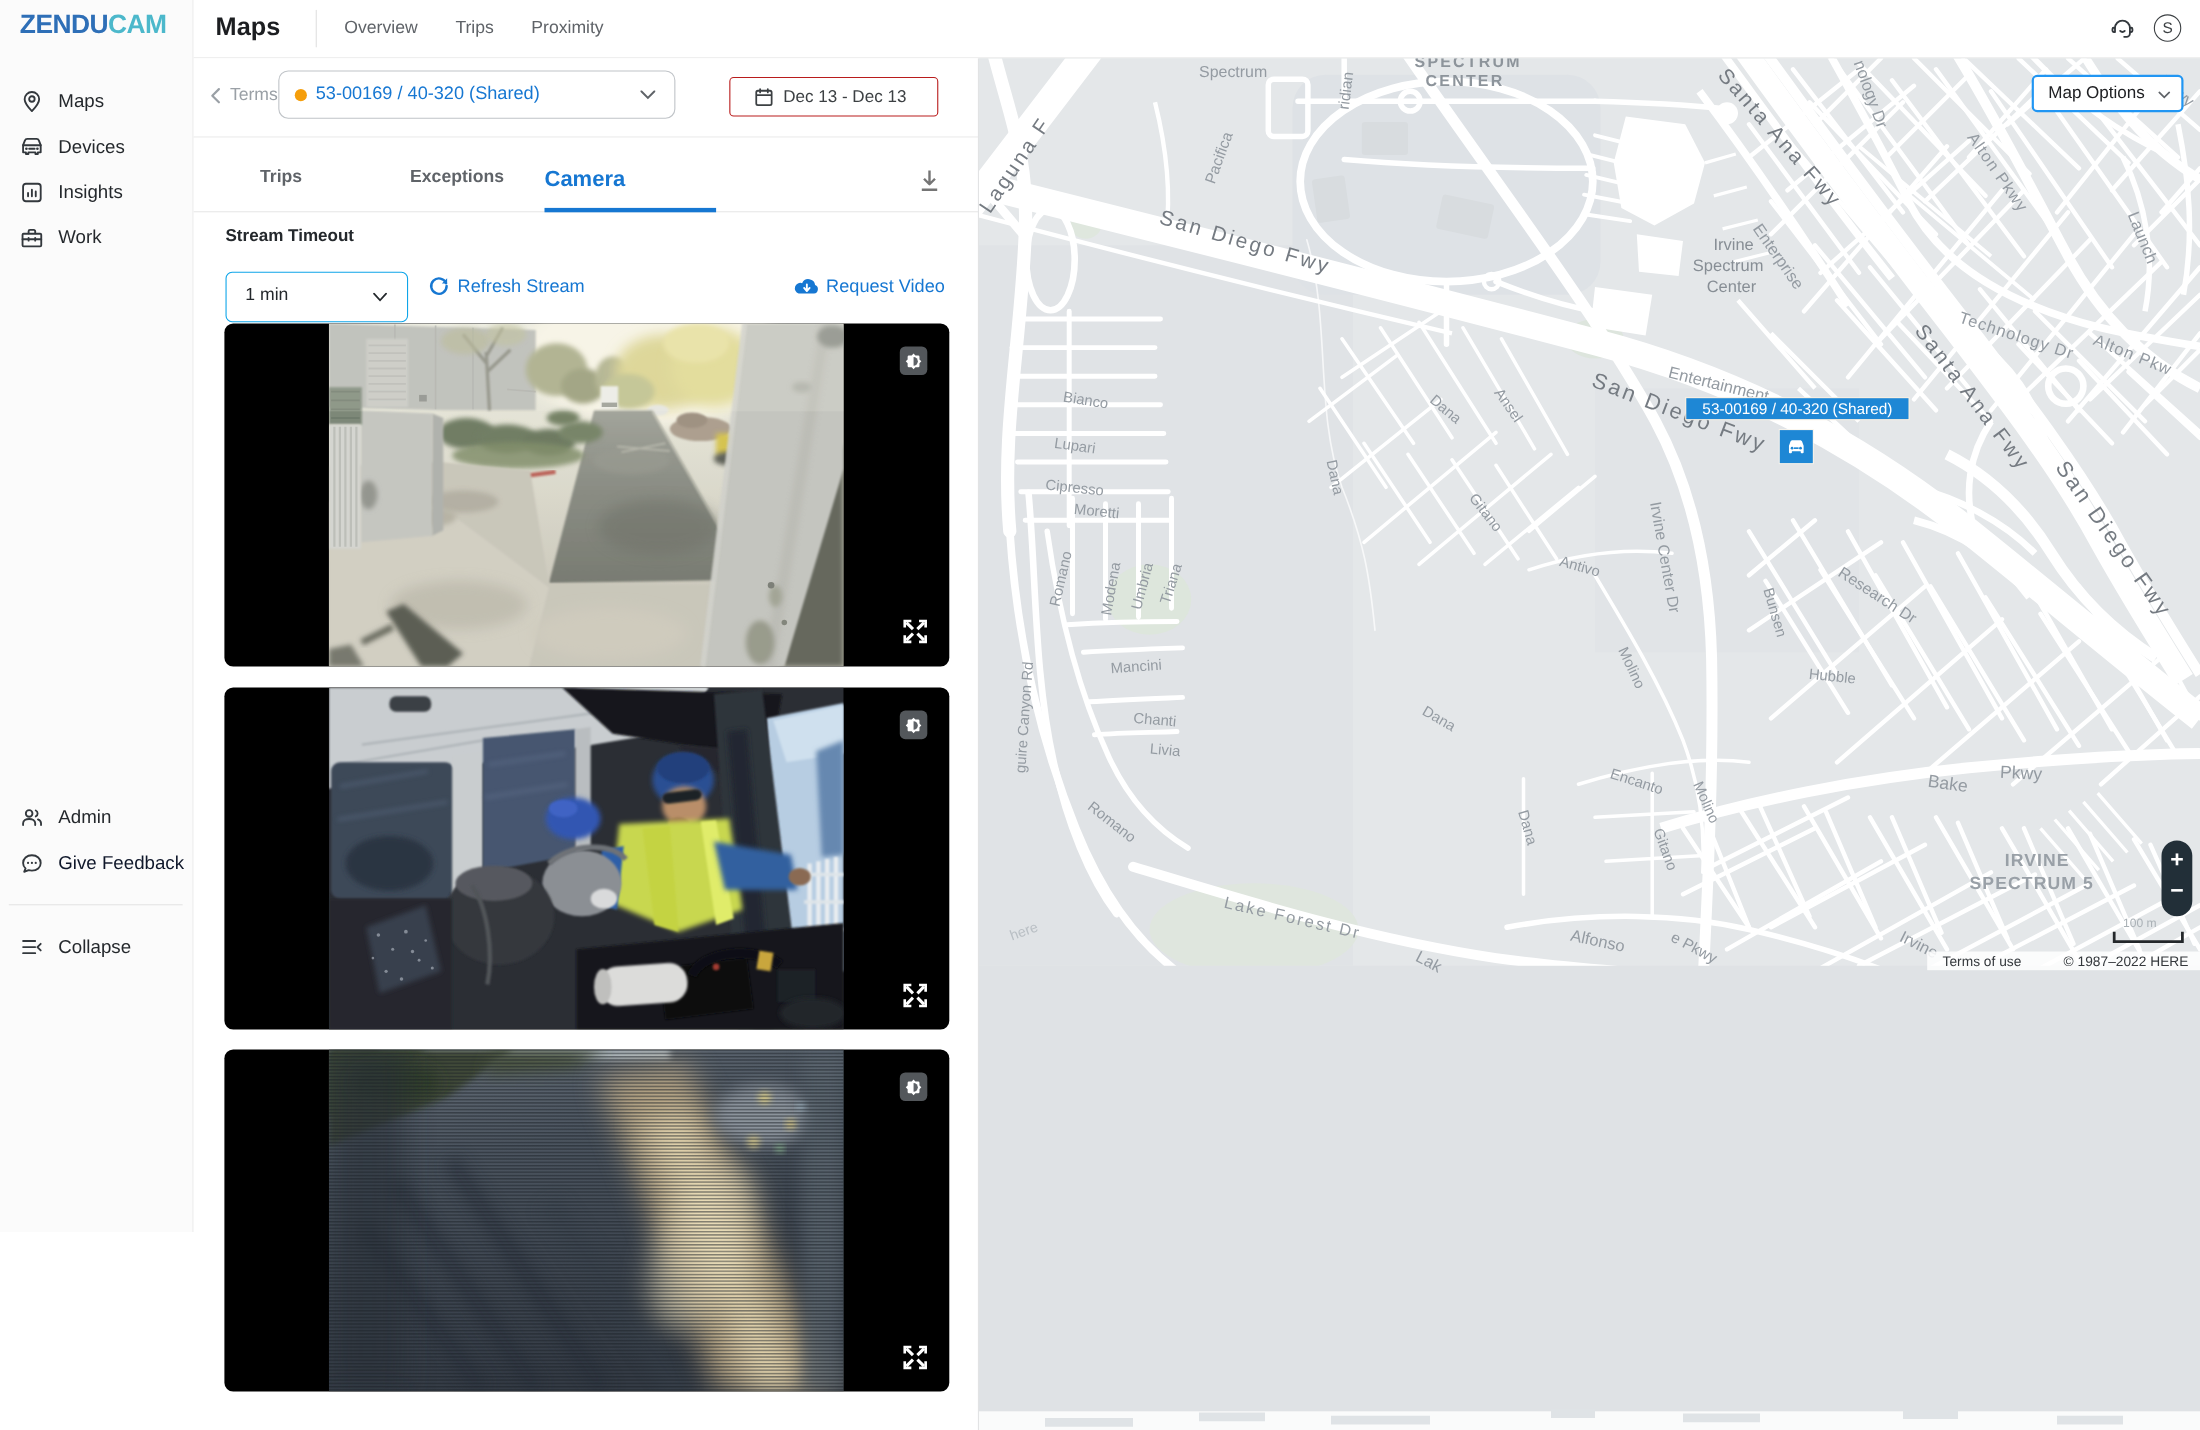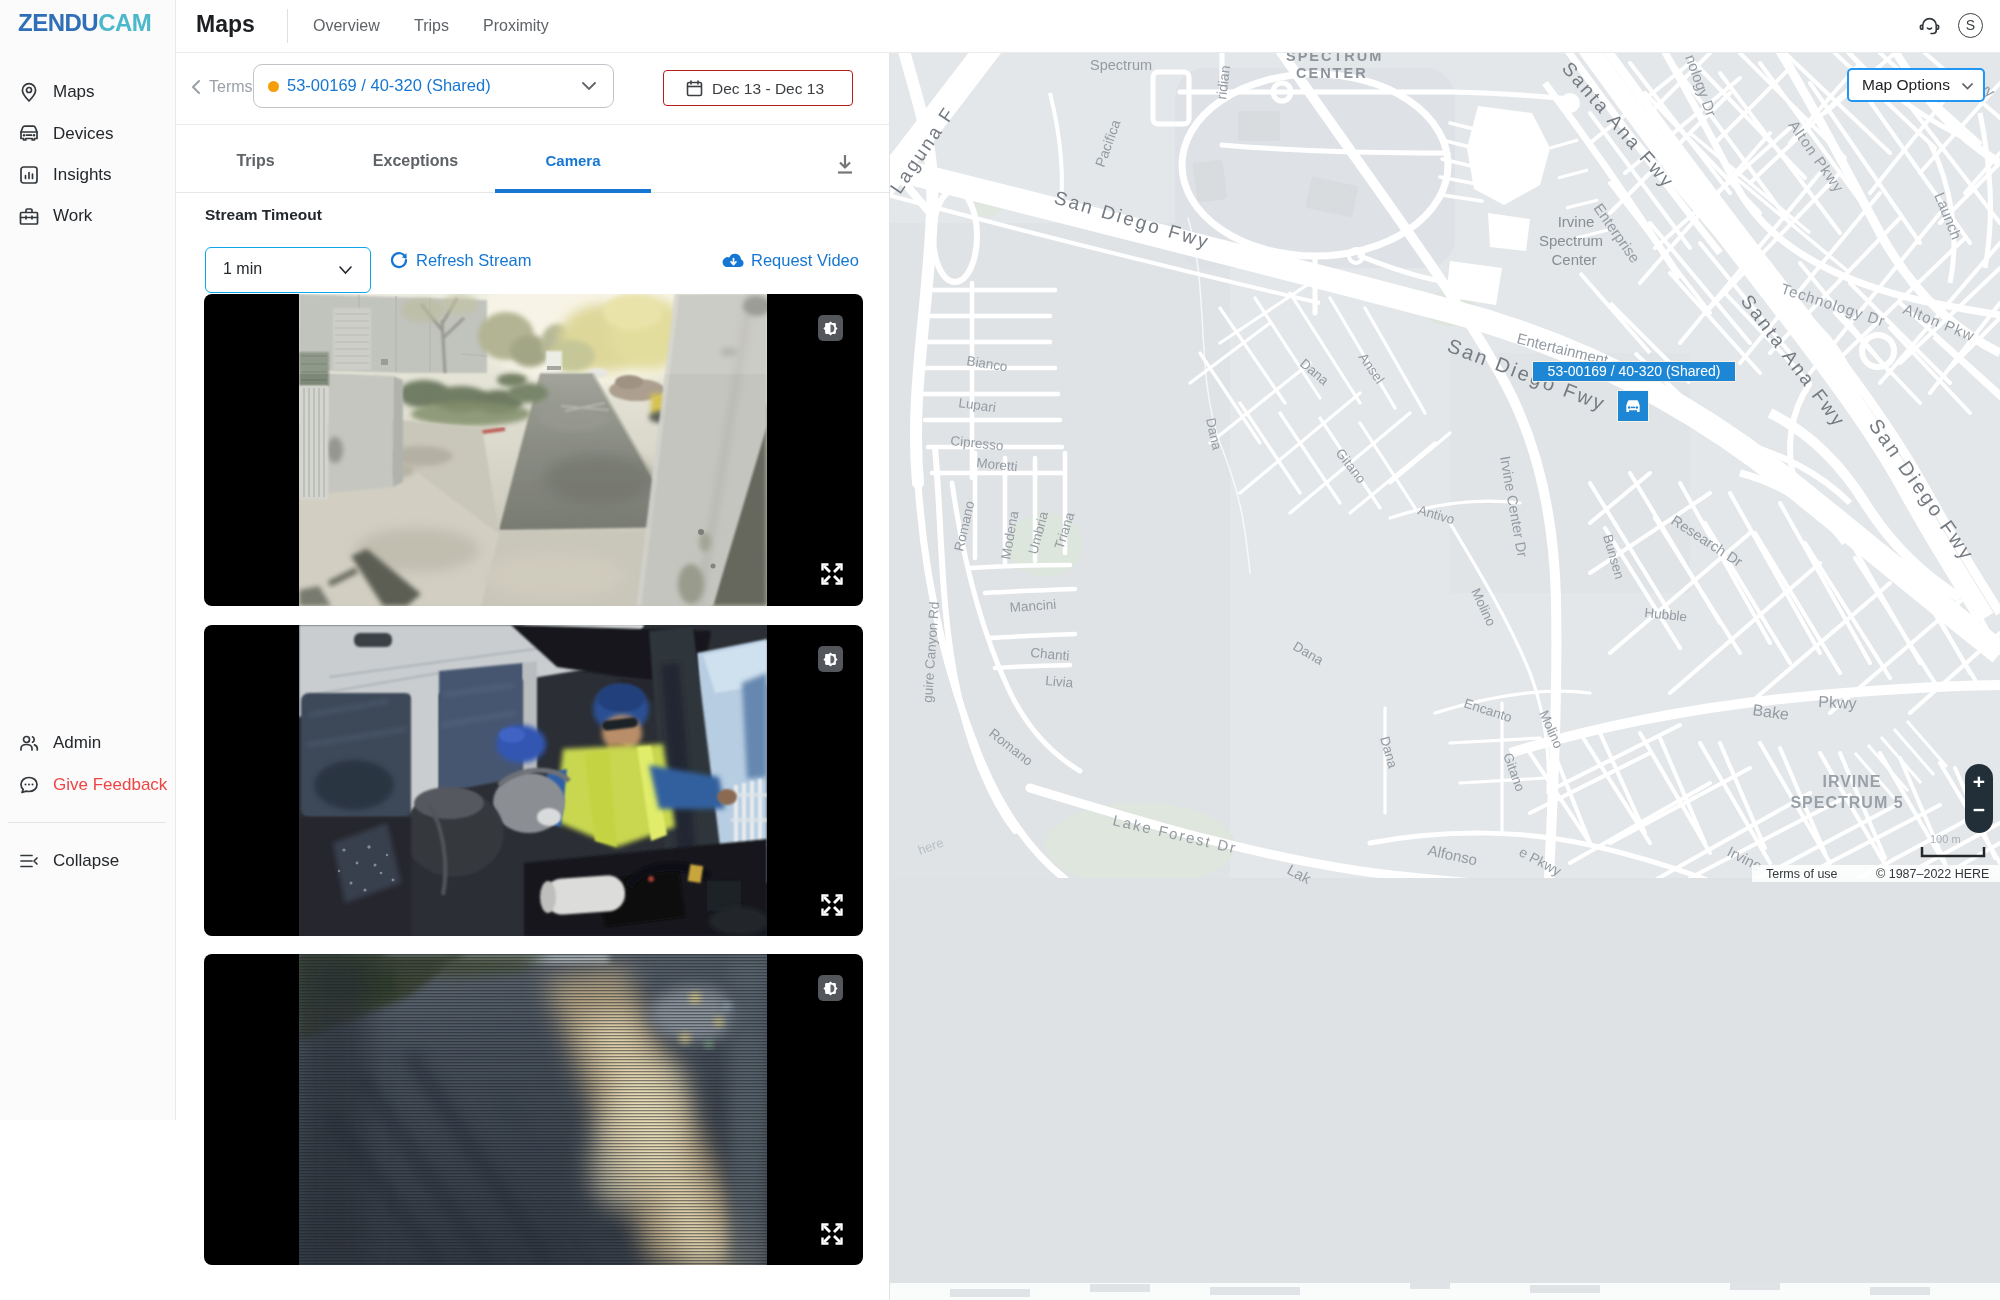--- a/index.html
+++ b/index.html
@@ -38,21 +38,21 @@
         <circle class="ic" cx="9.5" cy="8.5" r="3"></circle>
         <path class="ic" d="M4 19v-1.5c0-2.5 2.5-4 5.5-4s5.5 1.5 5.5 4V19M15.5 5.8a3 3 0 0 1 0 5.4M17.5 13.9c1.7.7 2.8 2 2.8 3.6V19"></path>
       </svg></div>
   <div class="abs" style="left:53px;top:733px;font-size:17px;color:#24282c">Admin</div>
   <div class="abs" style="left:17px;top:773px"><svg width="24" height="24" viewBox="0 0 24 24">
         <path class="ic" d="M12 4.5c4.7 0 8 3 8 7s-3.3 7-8 7c-1 0-2-.1-2.9-.4L5 19.5l1.2-3.1C4.8 15.2 4 13.4 4 11.5c0-4 3.3-7 8-7z"></path>
         <circle cx="8.5" cy="11.5" r="1" fill="#33383d"></circle>
         <circle cx="12" cy="11.5" r="1" fill="#33383d"></circle>
         <circle cx="15.5" cy="11.5" r="1" fill="#33383d"></circle>
       </svg></div>
-  <div class="abs" style="left:53px;top:775px;font-size:17px;color:#ef4444">Give Feedback</div>
+  <div class="abs" style="left:53px;top:775px;font-size:17px;color:#0f172a">Give Feedback</div>
   <div class="abs" style="left:8px;top:822px;width:158px;height:1px;background:#e4e4e4"></div>
   <div class="abs" style="left:17px;top:849px"><svg width="24" height="24" viewBox="0 0 24 24">
         <path class="ic" d="M4 6.5h11M4 12h11M4 17.5h11M20 9l-3 3 3 3"></path>
       </svg></div>
   <div class="abs" style="left:53px;top:851px;font-size:17px;color:#24282c">Collapse</div>
 </div>
 
 <div class="abs" style="left:176px;top:0;width:1824px;height:53px;background:#fff;border-bottom:1px solid #ebebeb">
   <div class="abs" style="left:20px;top:11px;font-size:23px;font-weight:bold;color:#1c1e21">Maps</div>
   <div class="abs" style="left:111px;top:9px;width:1px;height:34px;background:#e0e0e0"></div>
@@ -85,21 +85,21 @@
         <rect x="1.5" y="2.5" width="14" height="13" rx="1.5" fill="none" stroke="#3c4043" stroke-width="1.6"></rect>
         <path d="M1.5 6.5h14" stroke="#3c4043" stroke-width="1.6"></path>
         <path d="M5 1v3M12 1v3" stroke="#3c4043" stroke-width="1.6" stroke-linecap="round"></path>
       </svg>
     <div class="abs" style="left:48px;top:9px;font-size:15.5px;color:#3c4043">Dec 13 - Dec 13</div>
   </div>
 
   <div class="abs" style="left:0;top:72px;width:714px;height:68px;border-bottom:1px solid #e8e8e8"></div>
   <div class="abs" style="left:0;top:99px;width:159px;text-align:center;font-size:16px;color:#5f6368;font-weight:bold">Trips</div>
   <div class="abs" style="left:160px;top:99px;width:159px;text-align:center;font-size:16px;color:#5f6368;font-weight:bold">Exceptions</div>
-  <div class="abs" style="left:319px;top:99px;width:156px;text-align:center;font-size:15px;color:#1677d2;font-weight:bold">Camera</div>
+  <div class="abs" style="left:319px;top:99px;width:156px;text-align:left;font-size:20px;color:#1677d2;font-weight:bold">Camera</div>
   <div class="abs" style="left:319px;top:136px;width:156px;height:4px;background:#1677d2"></div>
   <svg class="abs" style="left:660px;top:101px" width="18" height="20" viewBox="0 0 18 20">
       <path d="M9 1v12M4 8.5L9 13.5 14 8.5" fill="none" stroke="#757575" stroke-width="2.2" stroke-linejoin="round"></path>
       <path d="M2 18.5h14" stroke="#757575" stroke-width="2.2"></path>
     </svg>
 
   <div class="abs" style="left:29px;top:153px;font-size:15.5px;font-weight:bold;color:#24282c">Stream Timeout</div>
   <div class="abs" style="left:29px;top:194px;width:166px;height:46px;border:1px solid #0ea5e9;border-radius:6px">
     <div class="abs" style="left:17px;top:12px;font-size:16px;color:#24282c">1 min</div>
     <svg class="abs" style="left:133px;top:18px" width="13" height="9" viewBox="0 0 13 9">

